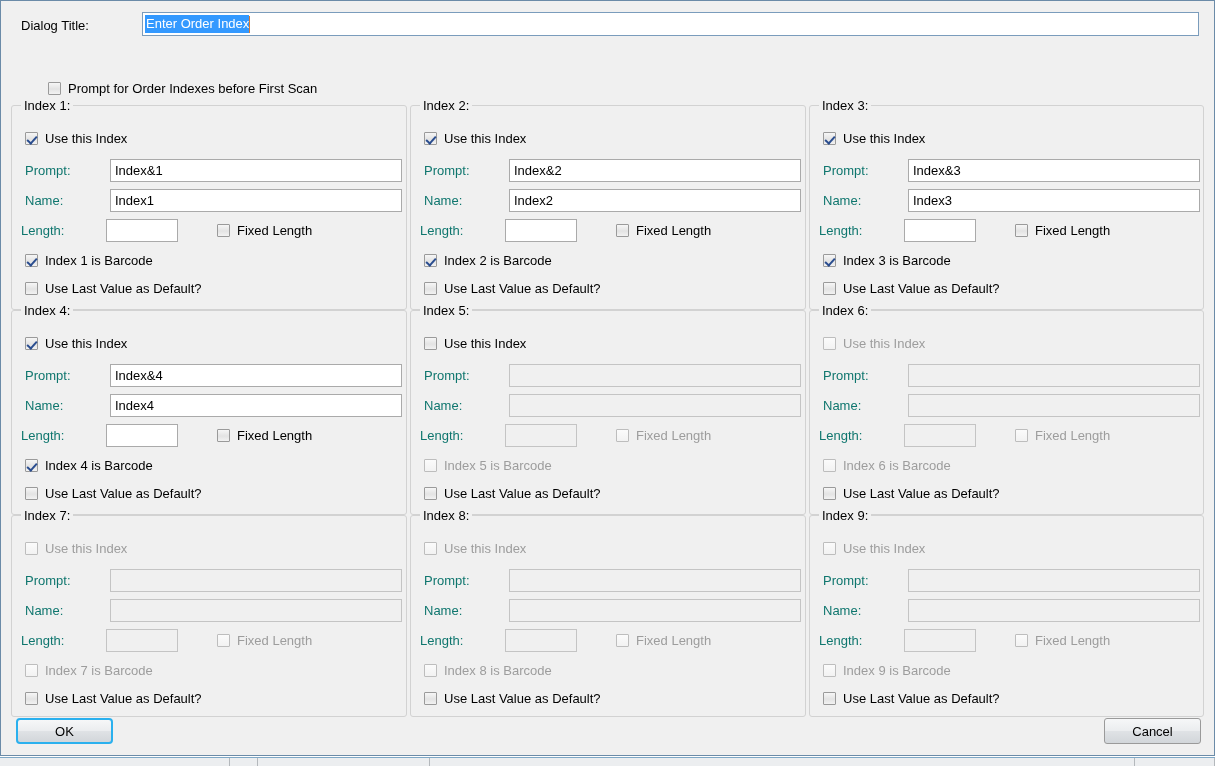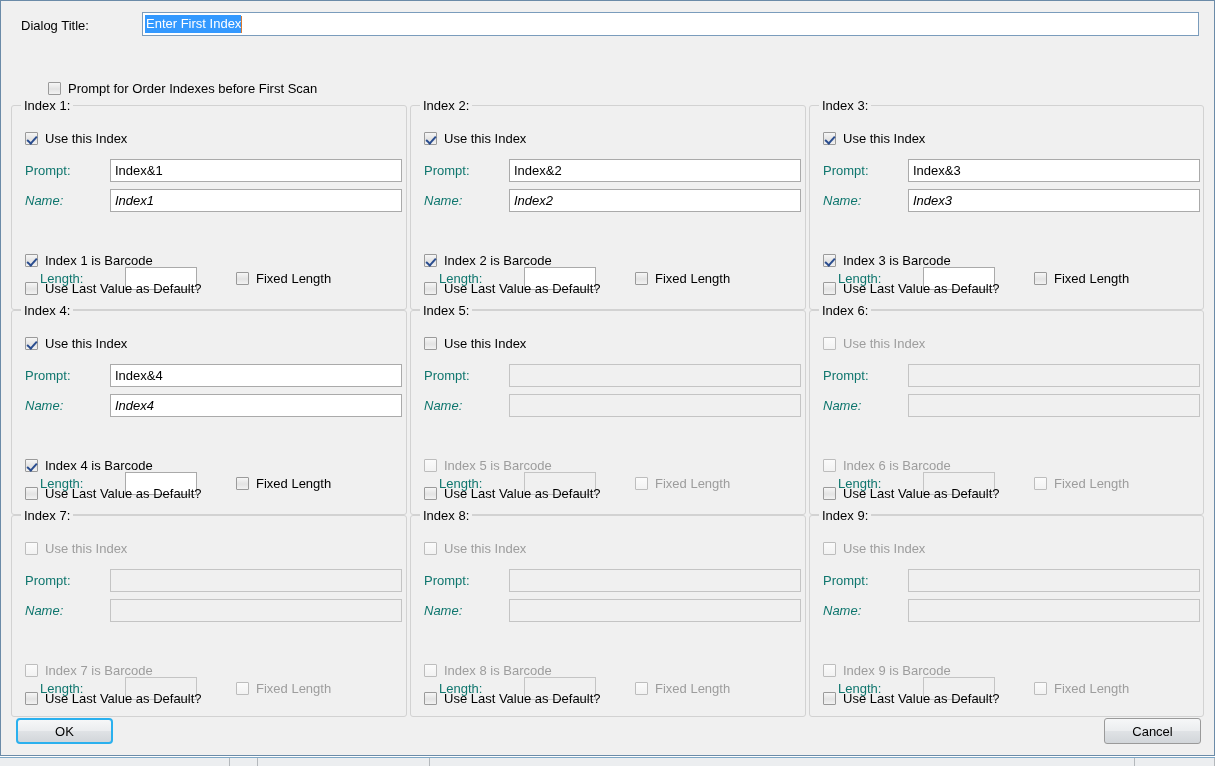--- a/index.html
+++ b/index.html
@@ -169,22 +169,22 @@
   }
   .group-inner {
     position: relative;
     height: 100%;
     padding: 0;
   }
 
   .g-row { position: absolute; display: flex; align-items: center; }
   .r-use    { left: 13px; top: 25px; gap: 7px; }
   .r-prompt { left: 13px; top: 53px; }
-  .r-name   { left: 13px; top: 83px; font-style: italic; }
-  .r-length { left: 28px; top: 113px; margin-top: 48px; }
+  .r-name   { left: 13px; top: 83px; }
+  .r-length { left: 9px; top: 113px; }
   .r-bar    { left: 13px; top: 147px; gap: 7px; }
   .r-last   { left: 13px; top: 175px; gap: 7px; }
 
   .flabel {
     font-size: 13px;
     color: #0f766e;
     width: 85px;
     flex: none;
   }
   .tbox {
@@ -256,21 +256,21 @@
 <body>
 
 <div id="dialog">
 
 
   <div id="body">
 
     <div class="row-dialog-title">
       <span class="lbl-dialog-title">Dialog Title:</span>
       <div id="dialog-title-input">
-        <span id="dialog-title-value">Enter First Index</span>
+        <span id="dialog-title-value">Enter Order Index</span>
         <span id="dialog-title-caret"></span>
       </div>
     </div>
 
     <div class="row-prompt-first">
       <span class="cb" id="cb-prompt-first"></span>
       <span class="cb-label">Prompt for Order Indexes before First Scan</span>
     </div>
 
     <div id="grid">

